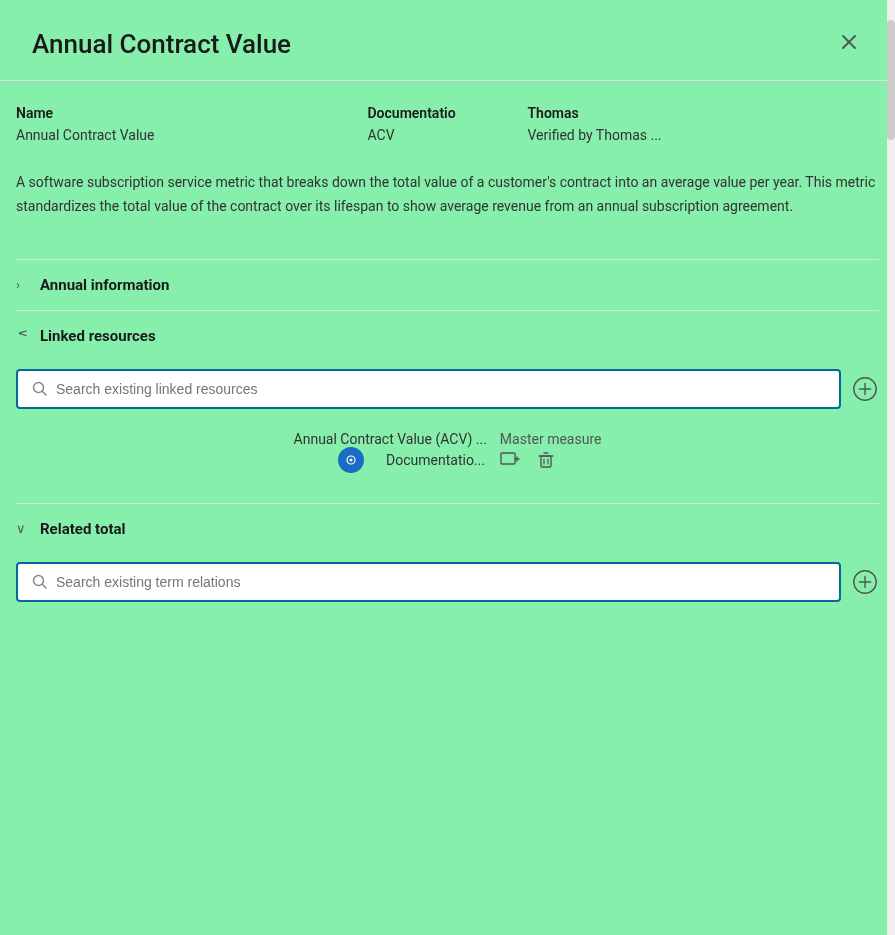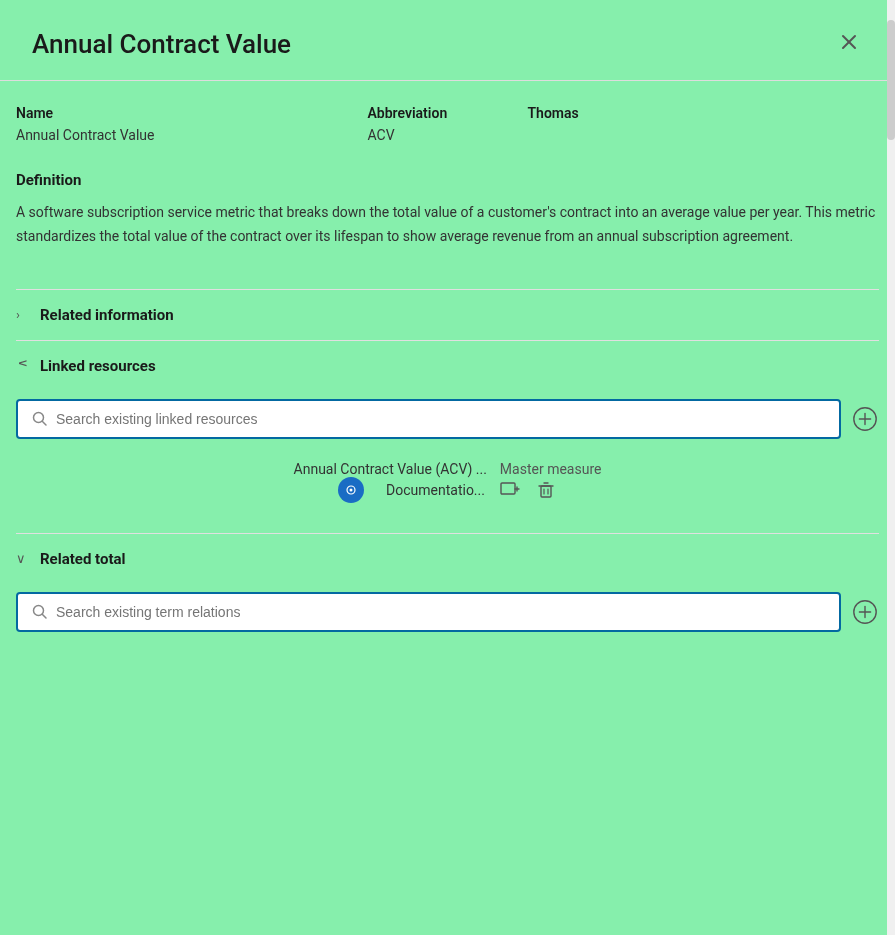--- a/index.html
+++ b/index.html
@@ -232,37 +232,37 @@
   <hr class="divider">
 
   <div class="content">
 
     <div class="fields-row">
       <div class="field-group">
         <span class="field-label">Name</span>
         <span class="field-value">Annual Contract Value</span>
       </div>
       <div class="field-group">
-        <span class="field-label">Abbreviation</span>
+        <span class="field-label">Documentatio</span>
         <span class="field-value">ACV</span>
       </div>
       <div class="field-group">
         <span class="field-label">Thomas</span>
+        <span class="field-value">Verified by Thomas ...</span>
       </div>
     </div>
 
     <div>
-      <div class="section-label">Definition</div>
       <p class="definition-text">A software subscription service metric that breaks down the total value of a customer's contract into an average value per year. This metric standardizes  the total value of the contract over its lifespan to show  average revenue from an annual subscription agreement.</p>
     </div>
 
     <div class="collapsible-section">
       <div class="collapsible-header">
         <span class="chevron">›</span>
-        <span class="collapsible-title">Related information</span>
+        <span class="collapsible-title">Annual information</span>
       </div>
     </div>
 
     <div class="collapsible-section">
       <div class="collapsible-header">
         <span class="chevron" style="transform: rotate(90deg); display:inline-block;">∨</span>
         <span class="collapsible-title">Linked resources</span>
       </div>
       <div class="collapsible-body">
 

